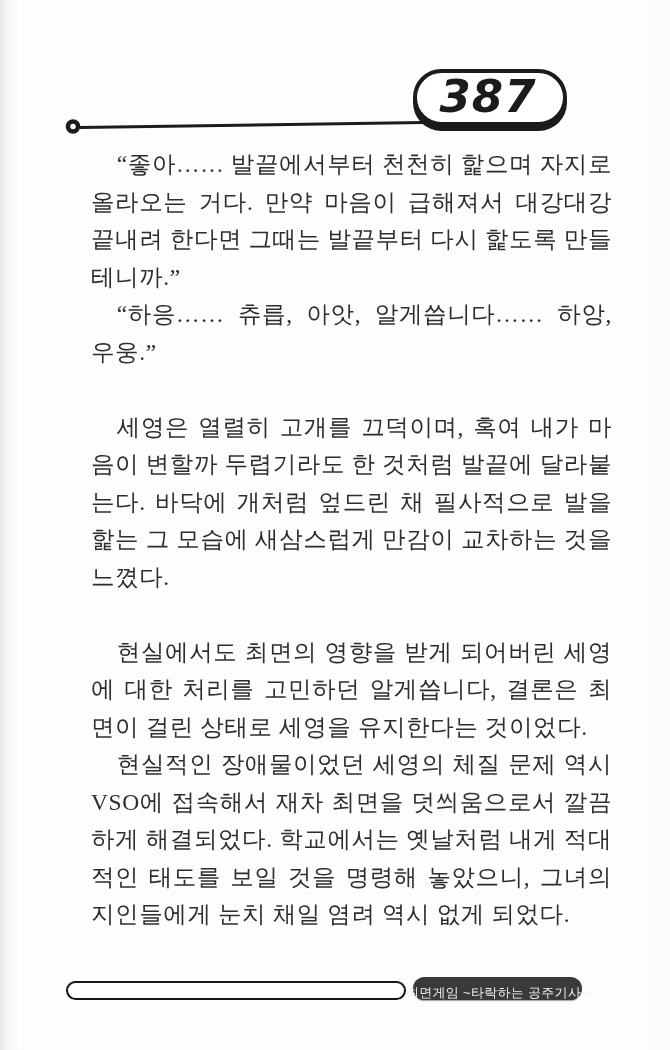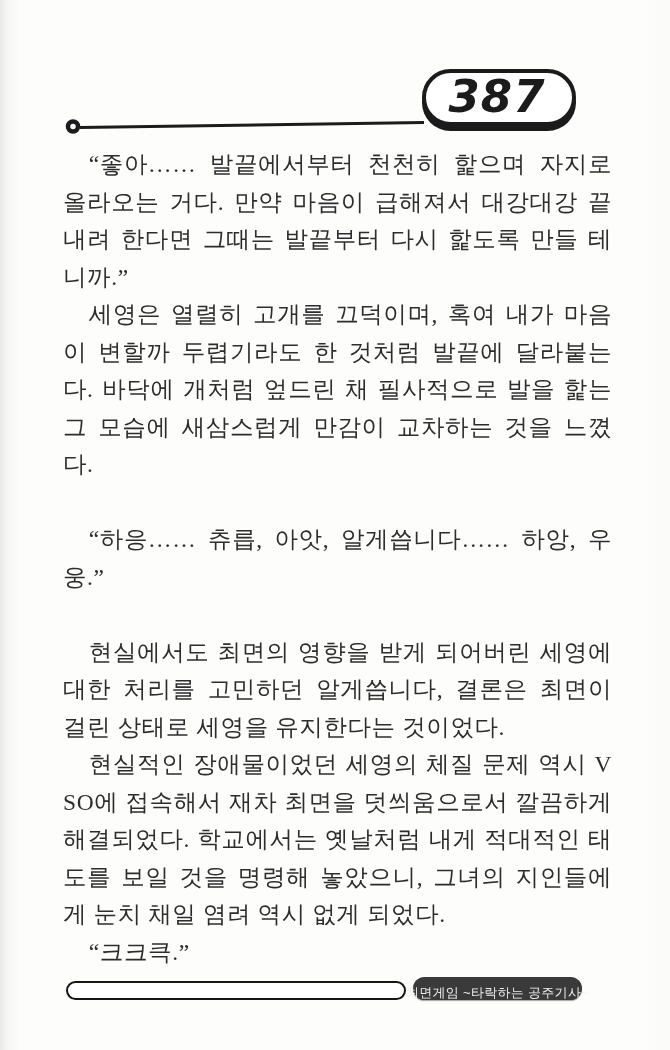--- a/index.html
+++ b/index.html
@@ -17,21 +17,21 @@
   }
 
   
   .header-rule-svg {
     position: absolute;
     left: 0; top: 0;
     width: 670px; height: 150px;
   }
   .page-number-pill {
     position: absolute;
-    left: 422px; top: 69px;
+    left: 413px; top: 69px;
     width: 154px; height: 57px;
     background: #ffffff;
     border: 4.5px solid #1b1b1b;
     border-radius: 30px;
     box-shadow: 0 5px 0 0 #1b1b1b;
     display: flex;
     align-items: center;
     justify-content: center;
     text-align: center;
   }
@@ -53,20 +53,21 @@
     width: 549px;
     font-size: 23.5px;
     line-height: 37.5px;
     letter-spacing: 0.6px;
     color: #2d2d2d;
     text-align: justify;
     word-break: break-all;
   }
   .body-text p {
     text-indent: 1.1em;
+    margin-left: 28px;
   }
   .body-text p.gap-after {
     margin-bottom: 37.5px;
   }
 
   
   .footer-bar {
     position: absolute;
     left: 66px; top: 981px;
     width: 340px; height: 19px;
@@ -103,25 +104,24 @@
     <line x1="80" y1="127.5" x2="424" y2="122.5" stroke="#1c1c1c" stroke-width="3"></line>
     <circle cx="73" cy="126.5" r="5" fill="none" stroke="#1c1c1c" stroke-width="4.5"></circle>
   </svg>
 
   <div class="page-number-pill">
     <span class="page-number">387</span>
   </div>
 
   <div class="body-text">
     <p>“좋아…… 발끝에서부터 천천히 핥으며 자지로 올라오는 거다. 만약 마음이 급해져서 대강대강 끝내려 한다면 그때는 발끝부터 다시 핥도록 만들 테니까.”</p>
+    <p class="gap-after">“하응…… 츄릅, 아앗, 알게씁니다…… 하앙, 우웅.”</p>
     <p class="gap-after">세영은 열렬히 고개를 끄덕이며, 혹여 내가 마음이 변할까 두렵기라도 한 것처럼 발끝에 달라붙는다. 바닥에 개처럼 엎드린 채 필사적으로 발을 핥는 그 모습에 새삼스럽게 만감이 교차하는 것을 느꼈다.</p>
-    <p class="gap-after">“하응…… 츄릅, 아앗, 알게씁니다…… 하앙, 우웅.”</p>
     <p>현실에서도 최면의 영향을 받게 되어버린 세영에 대한 처리를 고민하던 알게씁니다, 결론은 최면이 걸린 상태로 세영을 유지한다는 것이었다.</p>
     <p>현실적인 장애물이었던 세영의 체질 문제 역시 VSO에 접속해서 재차 최면을 덧씌움으로서 깔끔하게 해결되었다. 학교에서는 옛날처럼 내게 적대적인 태도를 보일 것을 명령해 놓았으니, 그녀의 지인들에게 눈치 채일 염려 역시 없게 되었다.</p>
-    <p>“크크큭.”</p>
   </div>
 
   <div class="footer-bar"></div>
   <div class="footer-badge">
     <span class="footer-badge-text">최면게임 ~타락하는 공주기사~</span>
   </div>
 
 </div>
 
 </body></html>

